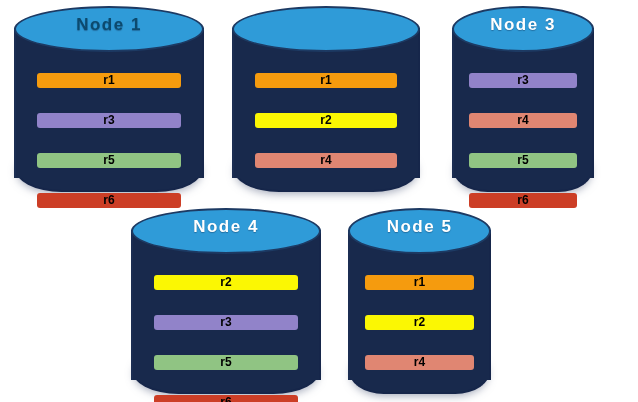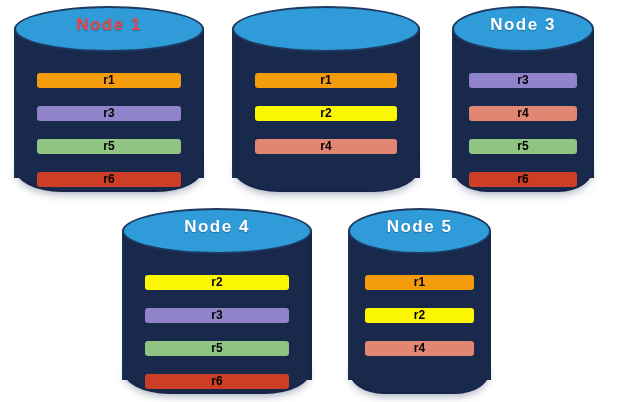--- a/index.html
+++ b/index.html
@@ -93,41 +93,41 @@
     position: absolute;
     left: 12%;
     right: 12%;
     top: 67px;
     z-index: 5;
   }
 
   .shard {
     height: 15px;
     border-radius: 3px;
-    margin-bottom: 18px;
+    margin-bottom: 25px;
     color: #000000;
     font-size: 12px;
     font-weight: bold;
     text-align: center;
     line-height: 15px;
     box-sizing: border-box;
   }
   .shard:last-child { margin-bottom: 0; }
 </style>
 </head>
 <body>
 
 <div id="diagram" style="background: rgb(255, 255, 255);">
     <div class="node" style="left: 14px; top: 6px; width: 190px; height: 186px;">
       <div class="cyl">
         <div class="cyl-bottom" style="background: rgb(24, 41, 76); border-color: rgb(22, 38, 74);"></div>
         <div class="cyl-body" style="background: rgb(24, 41, 76);"></div>
         <div class="cyl-top" style="background: rgb(47, 155, 216);"></div>
       </div>
-      <div class="node-label" style="color: #ef4444;">Node  1</div>
+      <div class="node-label" style="color: #0c4a6e;">Node  1</div>
       <div class="shard-list">
         <div class="shard" style="background: rgb(245, 155, 14);">r1</div>
         <div class="shard" style="background: rgb(145, 131, 201);">r3</div>
         <div class="shard" style="background: rgb(144, 196, 131);">r5</div>
         <div class="shard" style="background: rgb(204, 62, 38);">r6</div>
       </div>
     </div>
     <div class="node" style="left: 232px; top: 6px; width: 188px; height: 186px;">
       <div class="cyl">
         <div class="cyl-bottom" style="background: rgb(24, 41, 76); border-color: rgb(22, 38, 74);"></div>
@@ -147,21 +147,21 @@
         <div class="cyl-top" style="background: rgb(47, 155, 216);"></div>
       </div>
       <div class="node-label" style="color: rgb(255, 255, 255);">Node  3</div>
       <div class="shard-list">
         <div class="shard" style="background: rgb(145, 131, 201);">r3</div>
         <div class="shard" style="background: rgb(224, 134, 114);">r4</div>
         <div class="shard" style="background: rgb(144, 196, 131);">r5</div>
         <div class="shard" style="background: rgb(204, 62, 38);">r6</div>
       </div>
     </div>
-    <div class="node" style="left: 122px; top: 208px; width: 190px; height: 186px;">
+    <div class="node" style="left: 131px; top: 208px; width: 190px; height: 186px;">
       <div class="cyl">
         <div class="cyl-bottom" style="background: rgb(24, 41, 76); border-color: rgb(22, 38, 74);"></div>
         <div class="cyl-body" style="background: rgb(24, 41, 76);"></div>
         <div class="cyl-top" style="background: rgb(47, 155, 216);"></div>
       </div>
       <div class="node-label" style="color: rgb(255, 255, 255);">Node  4</div>
       <div class="shard-list">
         <div class="shard" style="background: rgb(251, 247, 3);">r2</div>
         <div class="shard" style="background: rgb(145, 131, 201);">r3</div>
         <div class="shard" style="background: rgb(144, 196, 131);">r5</div>

